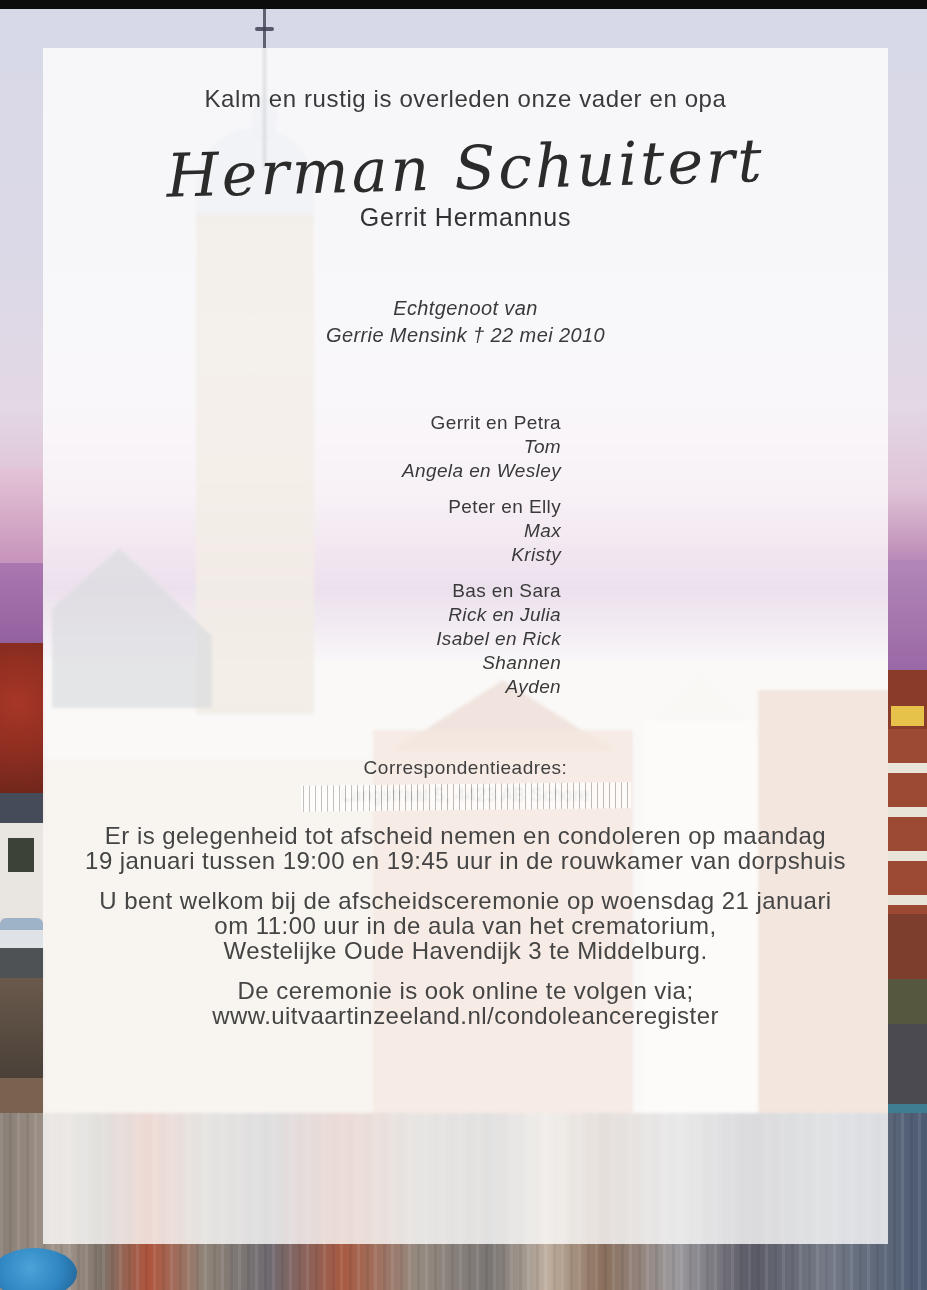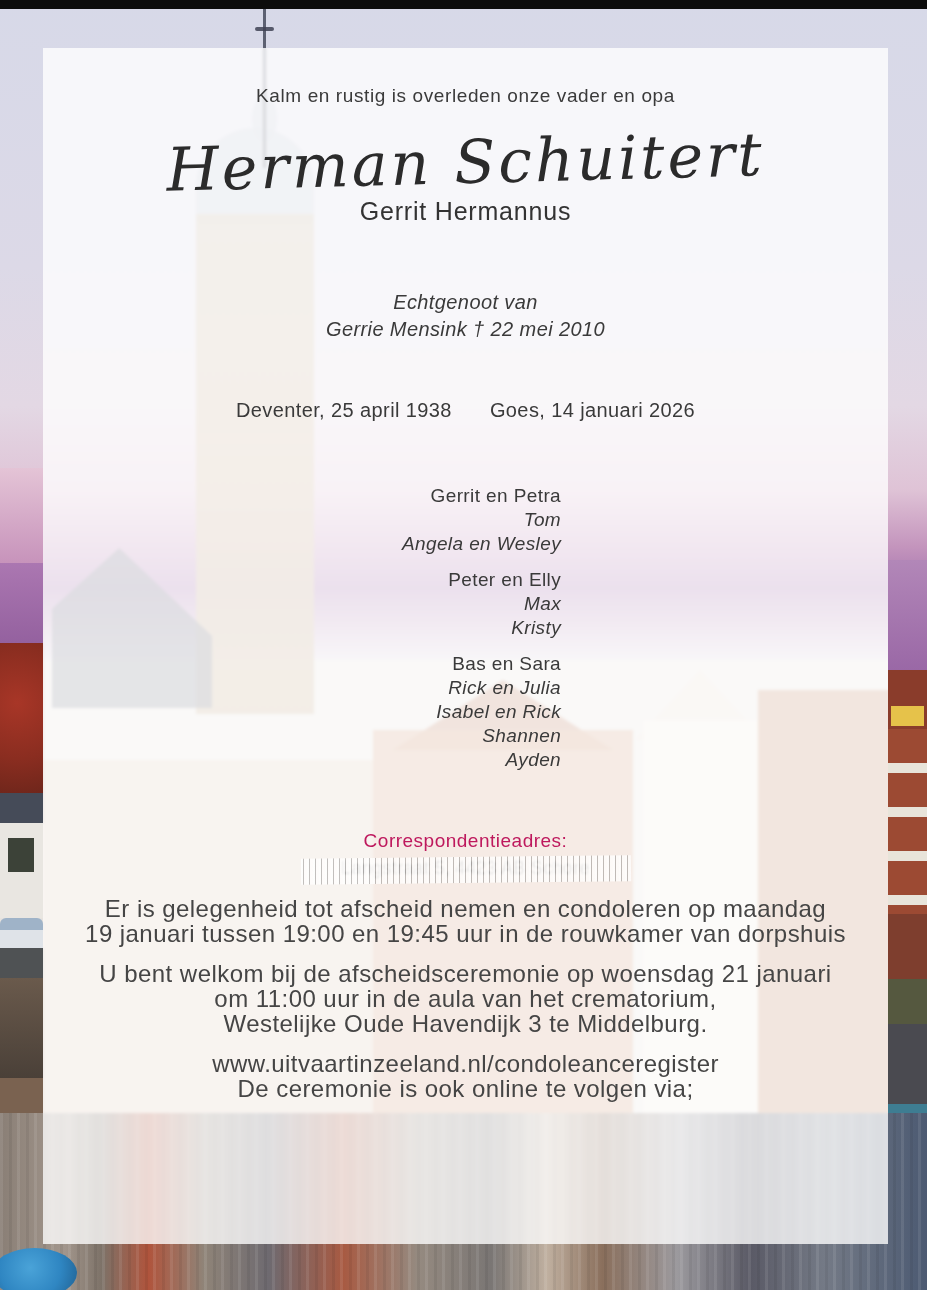--- a/index.html
+++ b/index.html
@@ -62,31 +62,31 @@
   .boat-blue{position:absolute;left:-8px;top:1248px;width:85px;height:50px;border-radius:50%;background:radial-gradient(circle at 45% 40%,#4aa3d8 0%,#2f86c2 55%,#1f5e8e 100%);}
 
   
   .top-bar{position:absolute;left:0;top:0;right:0;height:9px;background:#0c0c0c;}
 
   
   .card{position:absolute;left:43px;top:48px;width:845px;height:1196px;
     background:rgba(255,255,255,0.78);backdrop-filter:blur(1.5px);
     color:#3d3d3d;text-align:center;}
   .card-inner{padding-top:37px;}
-  .intro{font-size:19px;letter-spacing:.6px;color:#3a3a3a;}
+  .intro{font-size:24px;letter-spacing:.6px;color:#3a3a3a;}
   .name-script{margin-top:22px;font-family:"DejaVu Serif",serif;font-style:italic;font-weight:400;
     font-size:60px;letter-spacing:3px;color:#2b2b2b;transform:rotate(-1.5deg);line-height:1.1;}
   .name-formal{margin-top:2px;font-size:25px;letter-spacing:.8px;color:#333;}
   .spouse{margin-top:63px;font-style:italic;font-size:20px;line-height:27px;letter-spacing:.4px;color:#3a3a3a;}
   .dates{margin-top:56px;display:flex;justify-content:center;gap:38px;font-size:20px;letter-spacing:.4px;color:#3a3a3a;}
   .family{margin-top:62px;width:fit-content;margin-left:auto;margin-right:auto;text-align:right;
     font-size:19px;line-height:24px;letter-spacing:.4px;color:#3a3a3a;}
   .fam-group{margin-bottom:12px;}
   .fam-child{font-style:italic;padding-left:32px;}
-  .corr-heading{margin-top:58px;font-size:19px;letter-spacing:.5px;color:#be185d;}
+  .corr-heading{margin-top:58px;font-size:19px;letter-spacing:.5px;color:#404040;}
   .redacted{position:relative;margin:6px auto 0;width:330px;height:24px;}
   .redacted-text{color:#8f8f8f;font-size:18px;letter-spacing:.3px;filter:blur(1px);opacity:.8;}
   .scribble{position:absolute;inset:-1px 0;background:
     repeating-linear-gradient(91deg,rgba(255,255,255,.85) 0 2px,rgba(125,125,125,.45) 2px 3px,rgba(255,255,255,.75) 3px 6px);
     transform:rotate(-.6deg);}
   .paras{margin-top:14px;font-size:24px;line-height:25px;letter-spacing:.45px;color:#454545;}
   .para{margin-bottom:15px;}
   .para div{white-space:nowrap;}
 </style>
 </head>
@@ -146,24 +146,20 @@
       <div class="intro">Kalm en rustig is overleden onze vader en opa</div>
 
       <div class="name-script">Herman Schuitert</div>
       <div class="name-formal">Gerrit Hermannus</div>
 
       <div class="spouse">
         <div>Echtgenoot van</div>
         <div>Gerrie Mensink † 22 mei 2010</div>
       </div>
 
-      <div class="dates">
-        <span>Deventer, 25 april 1938</span>
-        <span>Goes, 14 januari 2026</span>
-      </div>
 
       <div class="family">
         <div class="fam-group">
           <div class="fam-parents">Gerrit en Petra</div>
           <div class="fam-child">Tom</div>
           <div class="fam-child">Angela en Wesley</div>
         </div>
         <div class="fam-group">
           <div class="fam-parents">Peter en Elly</div>
           <div class="fam-child">Max</div>
@@ -188,20 +184,20 @@
         <div class="para">
           <div>Er is gelegenheid tot afscheid nemen en condoleren op maandag</div>
           <div>19 januari tussen 19:00 en 19:45 uur in de rouwkamer van dorpshuis</div>
         </div>
         <div class="para">
           <div>U bent welkom bij de afscheidsceremonie op woensdag 21 januari</div>
           <div>om 11:00 uur in de aula van het crematorium,</div>
           <div>Westelijke Oude Havendijk 3 te Middelburg.</div>
         </div>
         <div class="para">
+          <div>De ceremonie is ook online te volgen via;</div>
           <div>www.uitvaartinzeeland.nl/condoleanceregister</div>
-          <div>De ceremonie is ook online te volgen via;</div>
         </div>
       </div>
     </div>
   </div>
 
 </div>
 
 </body></html>

